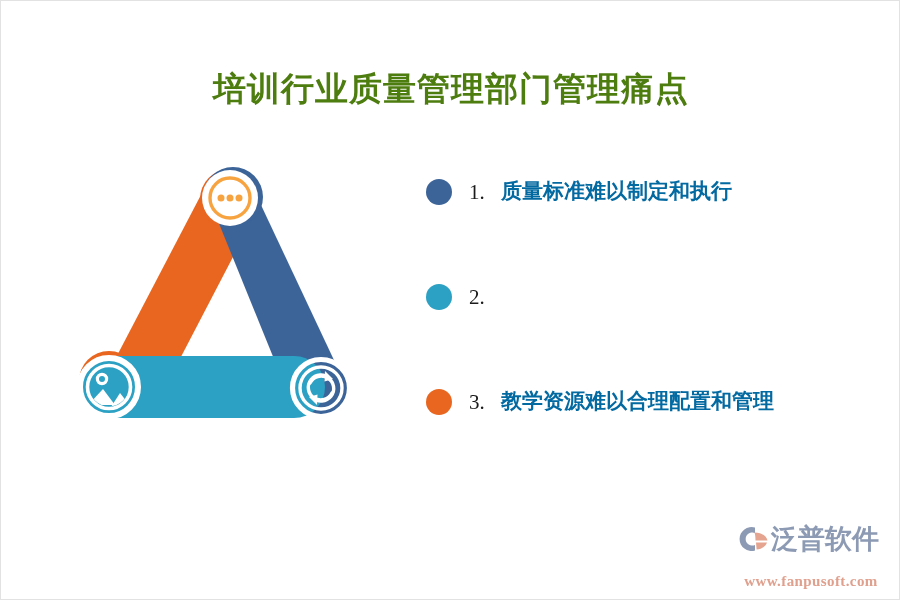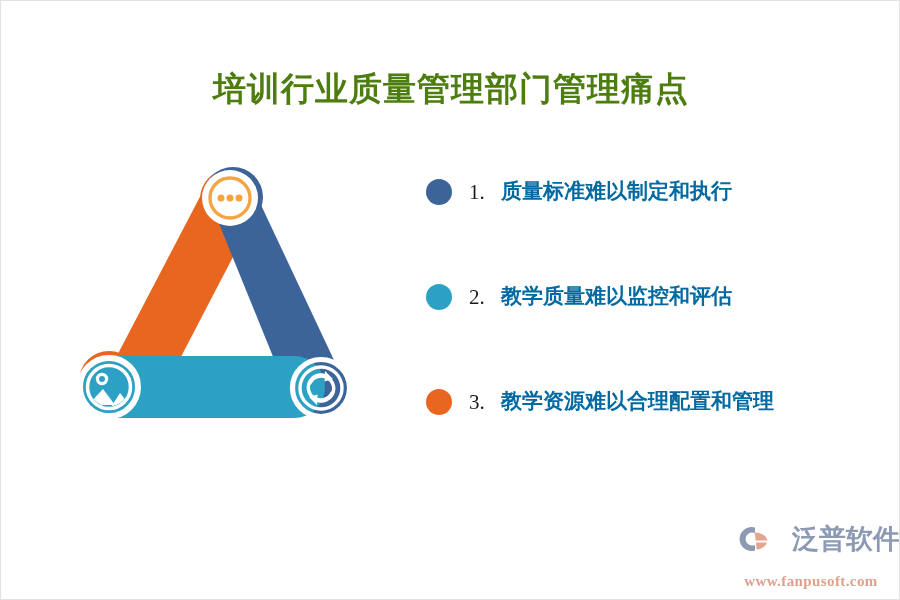--- a/index.html
+++ b/index.html
@@ -97,21 +97,21 @@
   #logo {
     position: absolute;
     right: 14px;
     bottom: 16px;
     width: 148px;
     height: 62px;
   }
   #logo-top {
     display: flex;
     align-items: center;
-    gap: 21px;
+    gap: 0;
     height: 36px;
   }
   #logo-mark {
     width: 34px;
     height: 30px;
     flex: 0 0 auto;
   }
   #logo-name {
     font-family: "Liberation Serif", "DejaVu Serif", serif;
     font-weight: bold;
@@ -195,21 +195,20 @@
 
     <div class="bullet-row">
       <span class="bullet-dot" style="background:#3C6499"></span>
       <span class="bullet-num">1.</span>
       <span class="bullet-text">质量标准难以制定和执行</span>
     </div>
 
     <div class="bullet-row">
       <span class="bullet-dot" style="background:#2CA1C3"></span>
       <span class="bullet-num">2.</span>
-      <span class="bullet-text">教学质量难以监控和评估</span>
     </div>
 
     <div class="bullet-row">
       <span class="bullet-dot" style="background:#E8661F"></span>
       <span class="bullet-num">3.</span>
       <span class="bullet-text">教学资源难以合理配置和管理</span>
     </div>
 
   </div>
 

